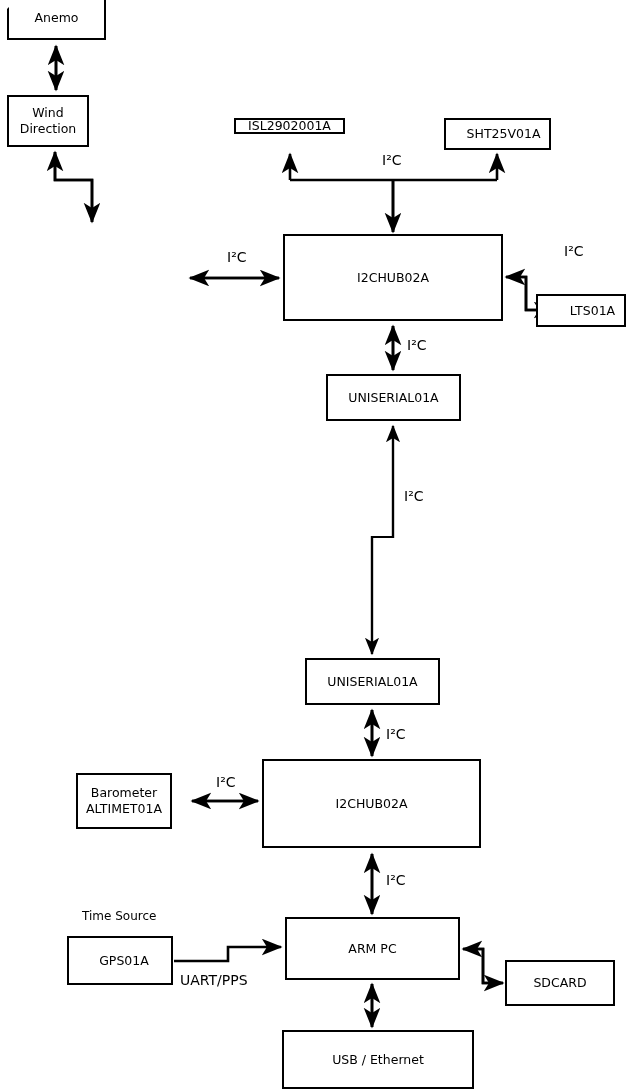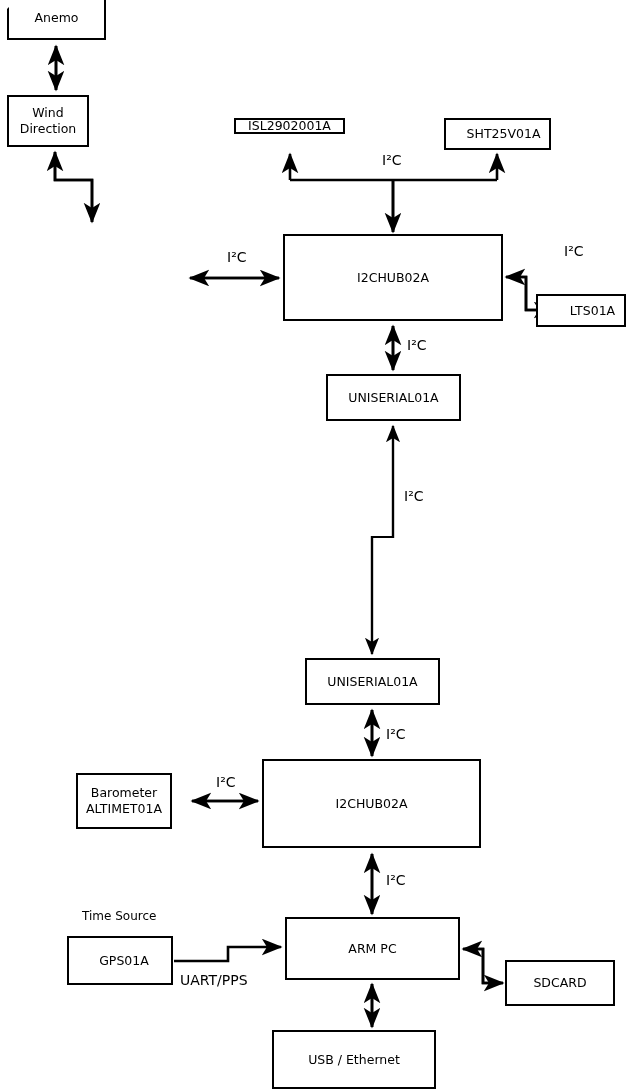--- a/index.html
+++ b/index.html
@@ -185,21 +185,21 @@
   </div>
 
   <div class="node" style="left:505px; top:960px; width:110px; height:46px;">
     <span>SDCARD</span>
   </div>
 
   <div class="node" style="left:285px; top:917px; width:175px; height:63px;">
     <span>ARM PC</span>
   </div>
 
-  <div class="node" style="left:272px; top:1030px; width:164px; height:59px;">
+  <div class="node" style="left:282px; top:1030px; width:192px; height:59px;">
     <span>USB / Ethernet</span>
   </div>
 
   <div class="edge-label" style="left:227px; top:249px;">I²C</div>
 
   <div class="edge-label" style="left:382px; top:152px;">I²C</div>
 
   <div class="edge-label" style="left:564px; top:243px;">I²C</div>
 
   <div class="edge-label" style="left:407px; top:337px;">I²C</div>

